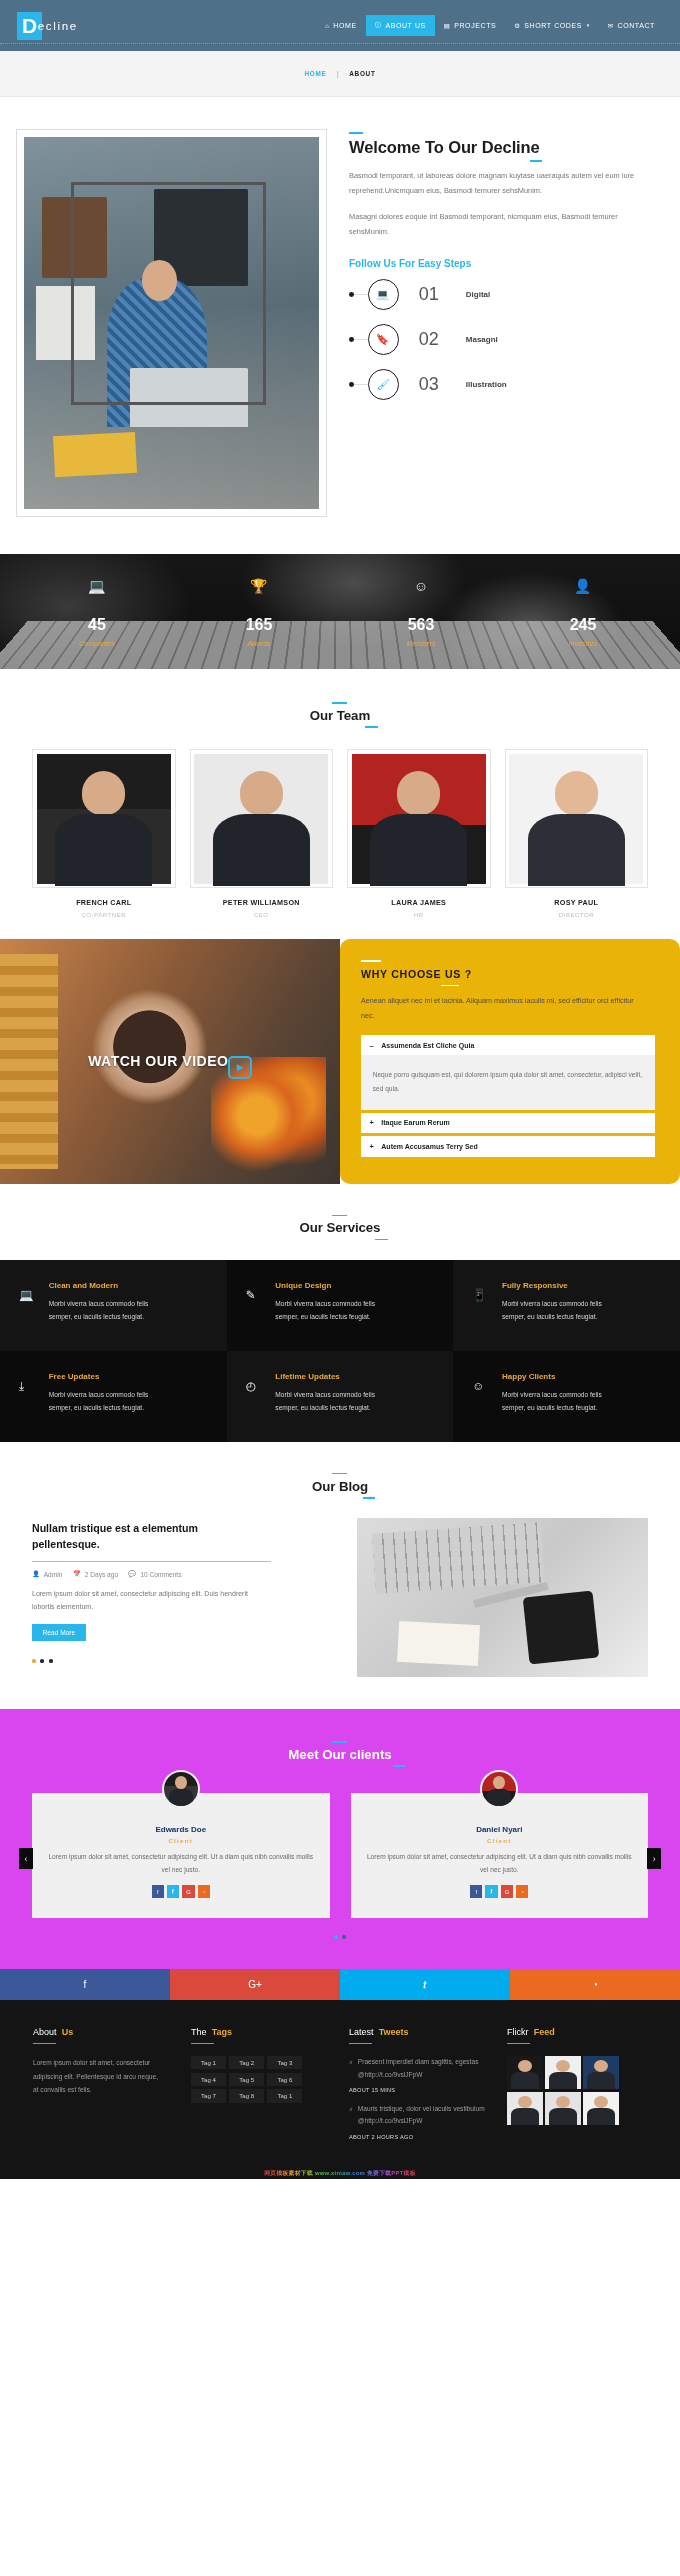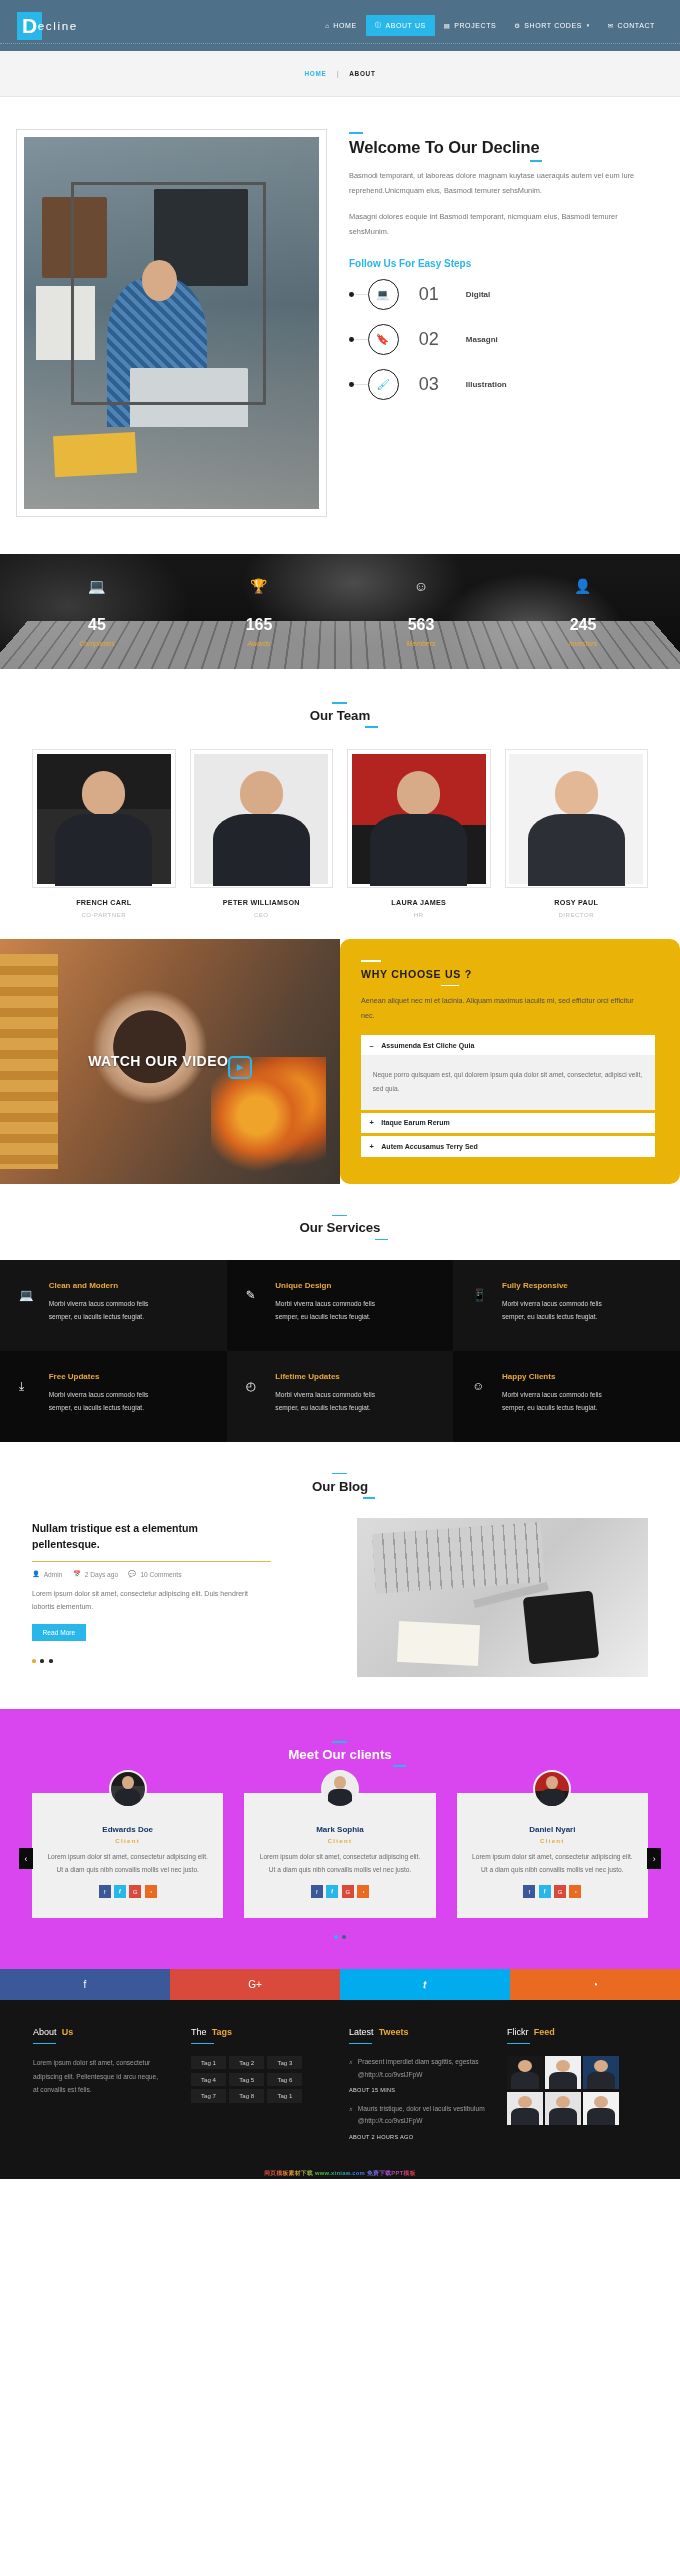--- a/index.html
+++ b/index.html
@@ -752,32 +752,20 @@
         <div class="cl-role">Client</div>
         <div class="cl-text">Lorem ipsum dolor sit amet, consectetur adipiscing elit. Ut a diam quis nibh convallis mollis vel nec justo.</div>
         <div class="cl-socials">
           <span class="cl-soc s-fb">f</span>
           <span class="cl-soc s-tw">𝒕</span>
           <span class="cl-soc s-gp">G</span>
           <span class="cl-soc s-rs">◔</span>
         </div>
       </div>
       <div class="cl-card">
-        <div class="cl-avatar av2"></div>
-        <div class="cl-name">Mark Sophia</div>
-        <div class="cl-role">Client</div>
-        <div class="cl-text">Lorem ipsum dolor sit amet, consectetur adipiscing elit. Ut a diam quis nibh convallis mollis vel nec justo.</div>
-        <div class="cl-socials">
-          <span class="cl-soc s-fb">f</span>
-          <span class="cl-soc s-tw">𝒕</span>
-          <span class="cl-soc s-gp">G</span>
-          <span class="cl-soc s-rs">◔</span>
-        </div>
-      </div>
-      <div class="cl-card">
         <div class="cl-avatar av3"></div>
         <div class="cl-name">Daniel Nyari</div>
         <div class="cl-role">Client</div>
         <div class="cl-text">Lorem ipsum dolor sit amet, consectetur adipiscing elit. Ut a diam quis nibh convallis mollis vel nec justo.</div>
         <div class="cl-socials">
           <span class="cl-soc s-fb">f</span>
           <span class="cl-soc s-tw">𝒕</span>
           <span class="cl-soc s-gp">G</span>
           <span class="cl-soc s-rs">◔</span>
         </div>

